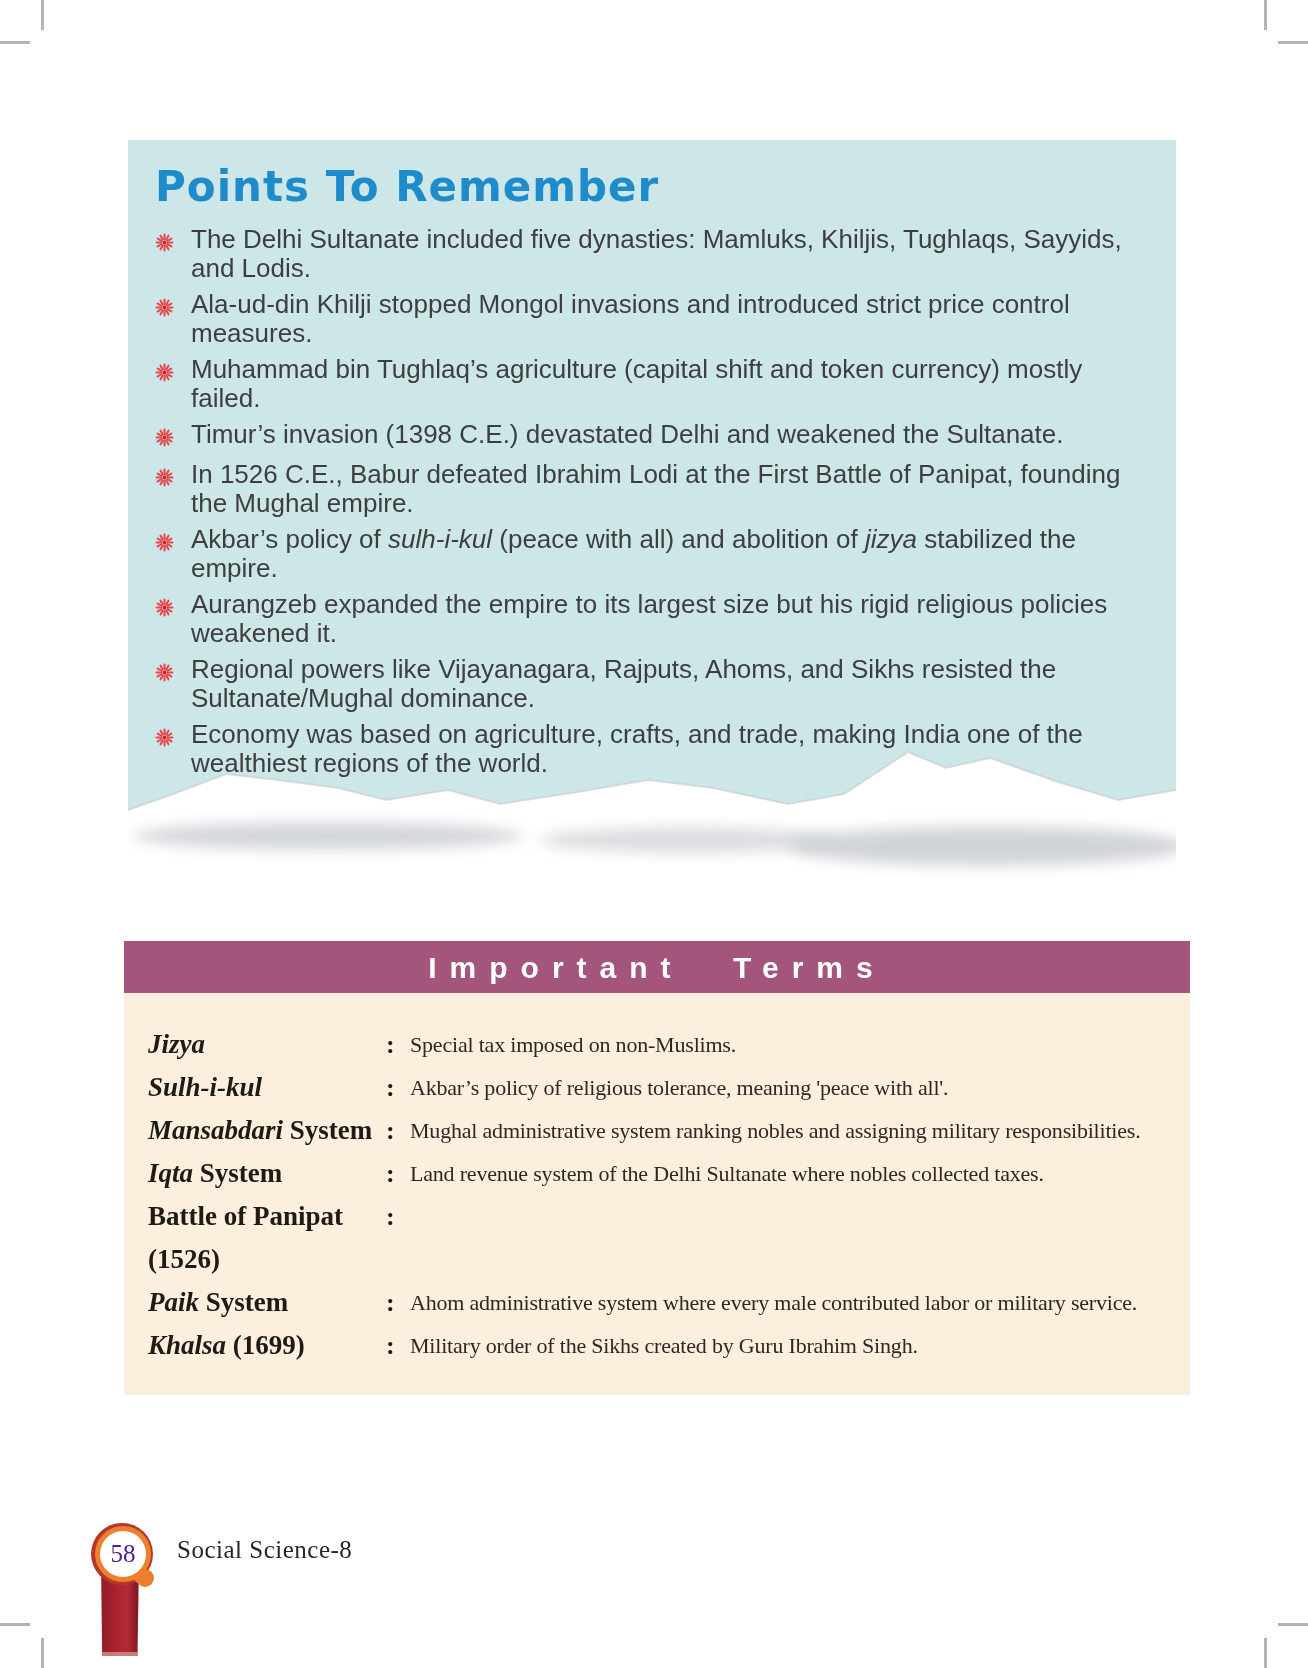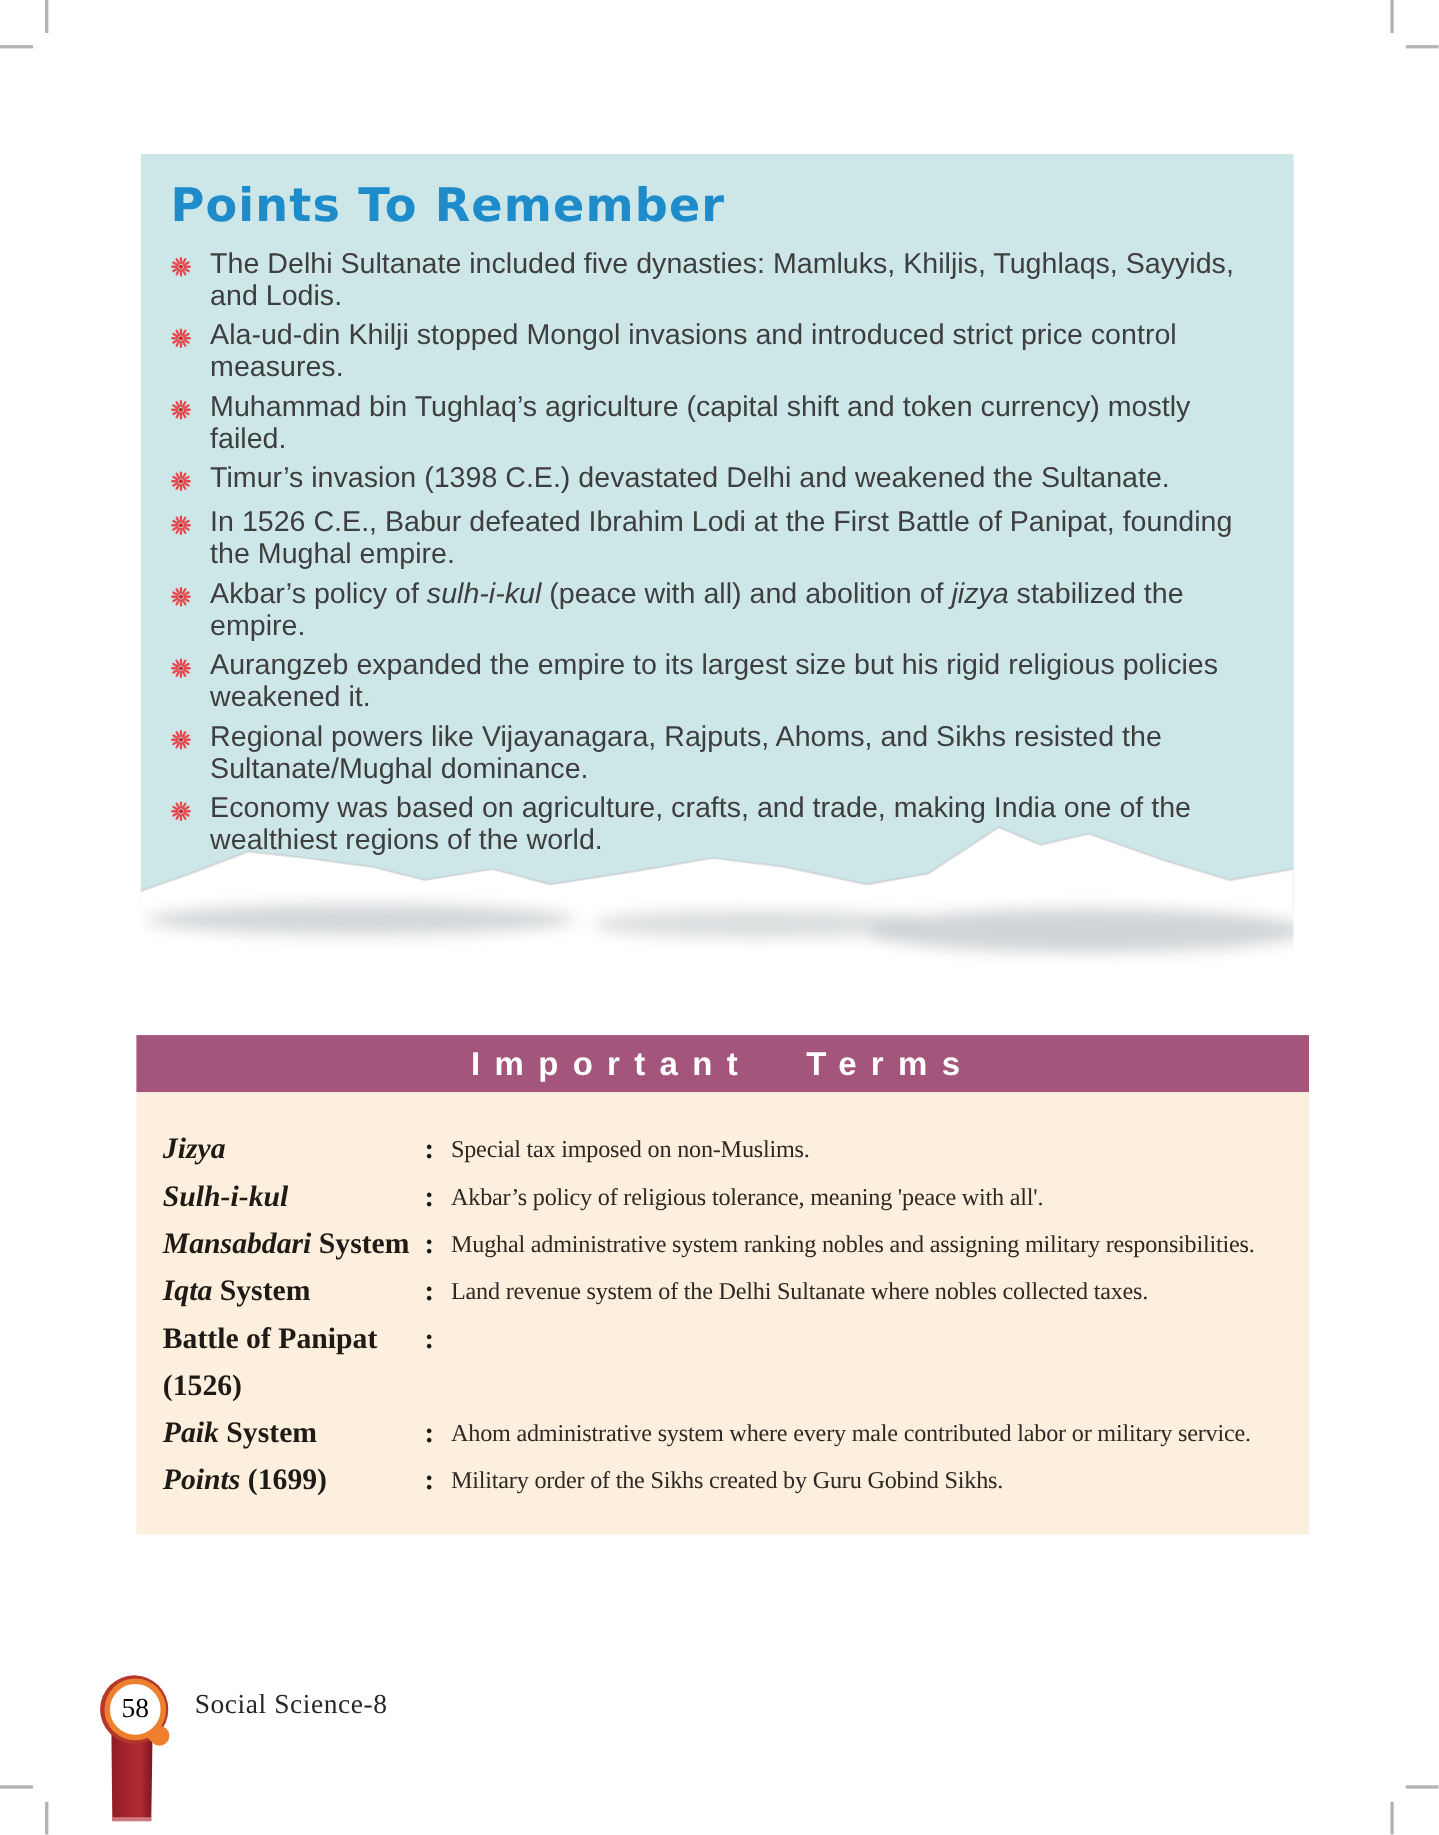--- a/index.html
+++ b/index.html
@@ -54,21 +54,21 @@
                  background:#d98f93;opacity:.8;}
   .badge{position:absolute;left:95px;top:1526px;width:56px;height:56px;z-index:3;}
   .badge-back{position:absolute;left:-4px;top:-3px;width:62px;height:62px;border-radius:50%;
               background:#b5372a;}
   .badge-tail{position:absolute;right:-3px;bottom:-5px;width:18px;height:18px;
               background:var(--badge_ring_orange,#ee7f2e);border-radius:50% 50% 50% 0;
               transform:rotate(45deg);}
   .badge-ring{position:absolute;left:0;top:0;width:56px;height:56px;border-radius:50%;
               background:#fff;border:5px solid var(--badge_ring_orange,#ee7f2e);
               display:flex;align-items:center;justify-content:center;
-              font-family:"Liberation Serif",serif;font-size:25px;color:#000000;}
+              font-family:"Liberation Serif",serif;font-size:25px;color:#4c1d95;}
   .book-title{position:absolute;left:177px;top:1536px;z-index:3;
               font-family:"Liberation Serif",serif;font-size:25px;color:#262626;
               letter-spacing:.5px;}
 </style>
 </head>
 <body>
 
 <div class="page">
 
   <div class="crop v tl-v"></div>
@@ -287,23 +287,23 @@
         <div class="trow">
           <div class="term">Battle of Panipat (1526)</div>
           <div class="colon">:</div>
         </div>
         <div class="trow">
           <div class="term"><i>Paik</i> System</div>
           <div class="colon">:</div>
           <div class="def">Ahom administrative system where every male contributed labor or military service.</div>
         </div>
         <div class="trow">
-          <div class="term"><i>Points</i> (1699)</div>
-          <div class="colon">:</div>
-          <div class="def">Military order of the Sikhs created by Guru Gobind Sikhs.</div>
+          <div class="term"><i>Khalsa</i> (1699)</div>
+          <div class="colon">:</div>
+          <div class="def">Military order of the Sikhs created by Guru Ibrahim Singh.</div>
         </div>
       </div>
   </section>
 
   <div class="ribbon"></div>
   <div class="badge">
     <span class="badge-back"></span>
     <span class="badge-tail"></span>
     <span class="badge-ring">58</span>
   </div>

